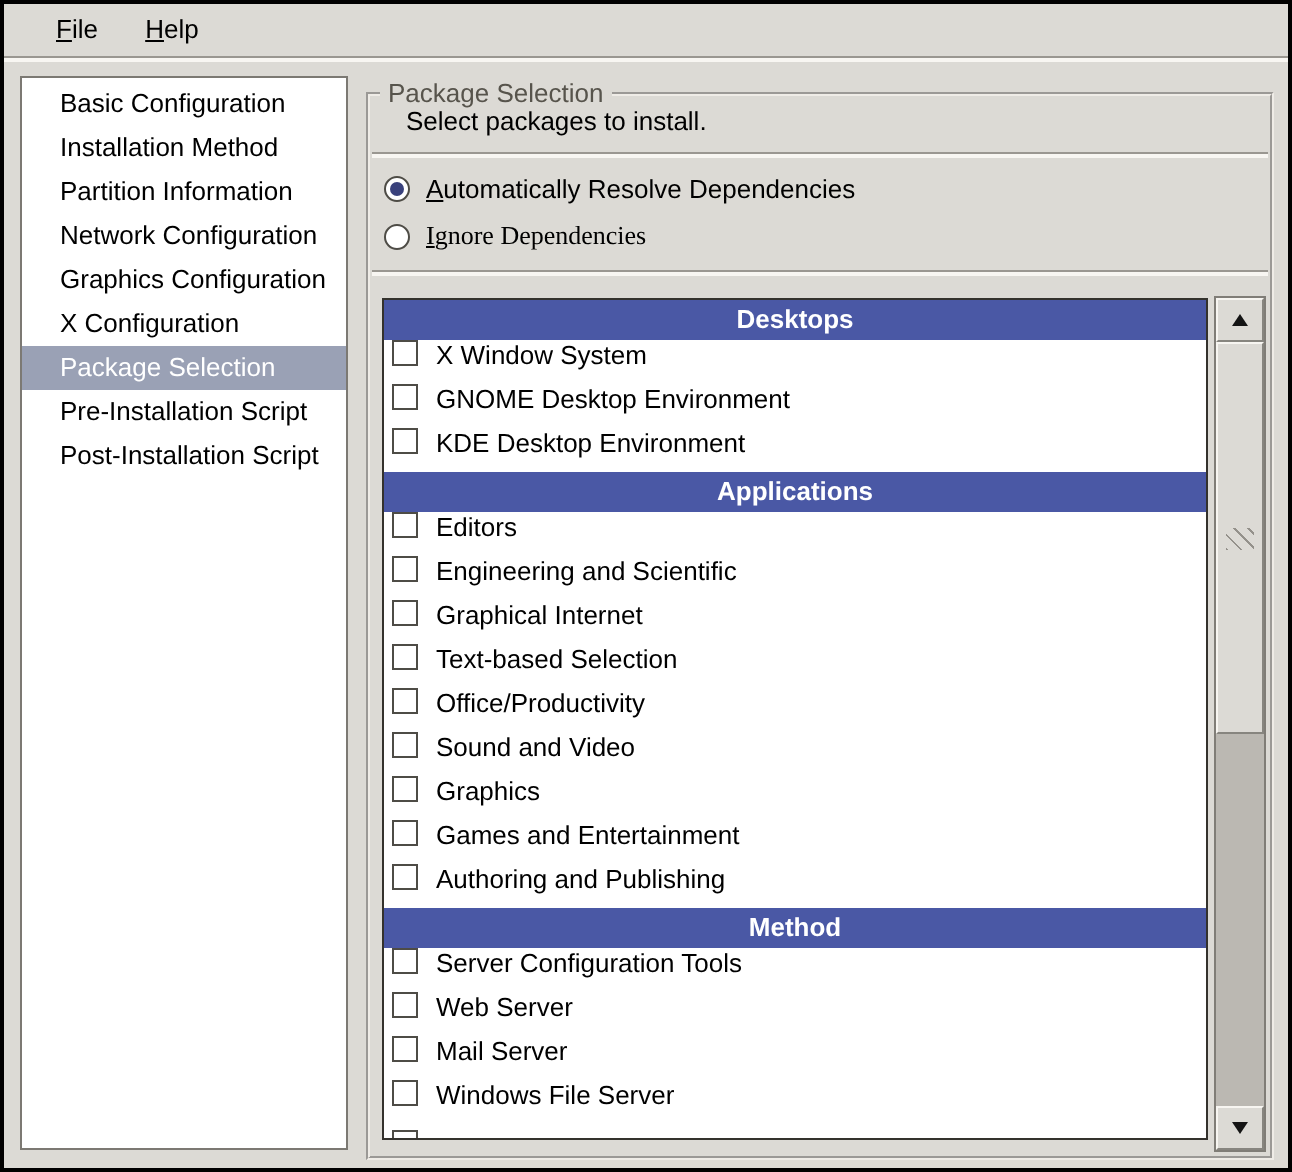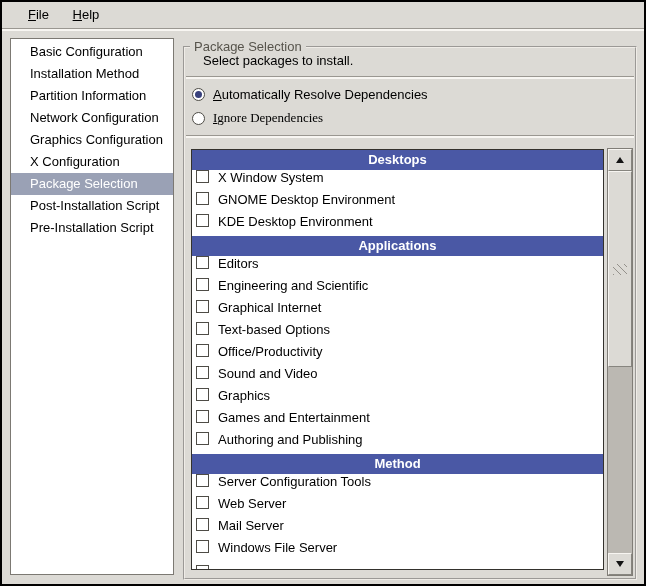--- a/index.html
+++ b/index.html
@@ -68,22 +68,22 @@
   <div class="menu-sep"></div>
 
   <div class="sidebar" id="sidebar">
       <div class="side-item">Basic Configuration</div>
       <div class="side-item">Installation Method</div>
       <div class="side-item">Partition Information</div>
       <div class="side-item">Network Configuration</div>
       <div class="side-item">Graphics Configuration</div>
       <div class="side-item">X Configuration</div>
       <div class="side-item selected">Package Selection</div>
+      <div class="side-item">Pre-Installation Script</div>
       <div class="side-item">Post-Installation Script</div>
-      <div class="side-item">Pre-Installation Script</div>
     </div>
 
   <div class="frame">
     <span class="frame-label">Package Selection</span>
     <div class="instruction">Select packages to install.</div>
     <div class="sep sep-1"></div>
 
     <div class="radio-row r0">
       <span class="radio checked"></span>
       <span class="accel">Automatically Resolve Dependencies</span>
@@ -118,21 +118,21 @@
           <div class="pkg-row">
             <span class="checkbox"></span>
             <span>Engineering and Scientific</span>
           </div>
           <div class="pkg-row">
             <span class="checkbox"></span>
             <span>Graphical Internet</span>
           </div>
           <div class="pkg-row">
             <span class="checkbox"></span>
-            <span>Text-based Options</span>
+            <span>Text-based Selection</span>
           </div>
           <div class="pkg-row">
             <span class="checkbox"></span>
             <span>Office/Productivity</span>
           </div>
           <div class="pkg-row">
             <span class="checkbox"></span>
             <span>Sound and Video</span>
           </div>
           <div class="pkg-row">

